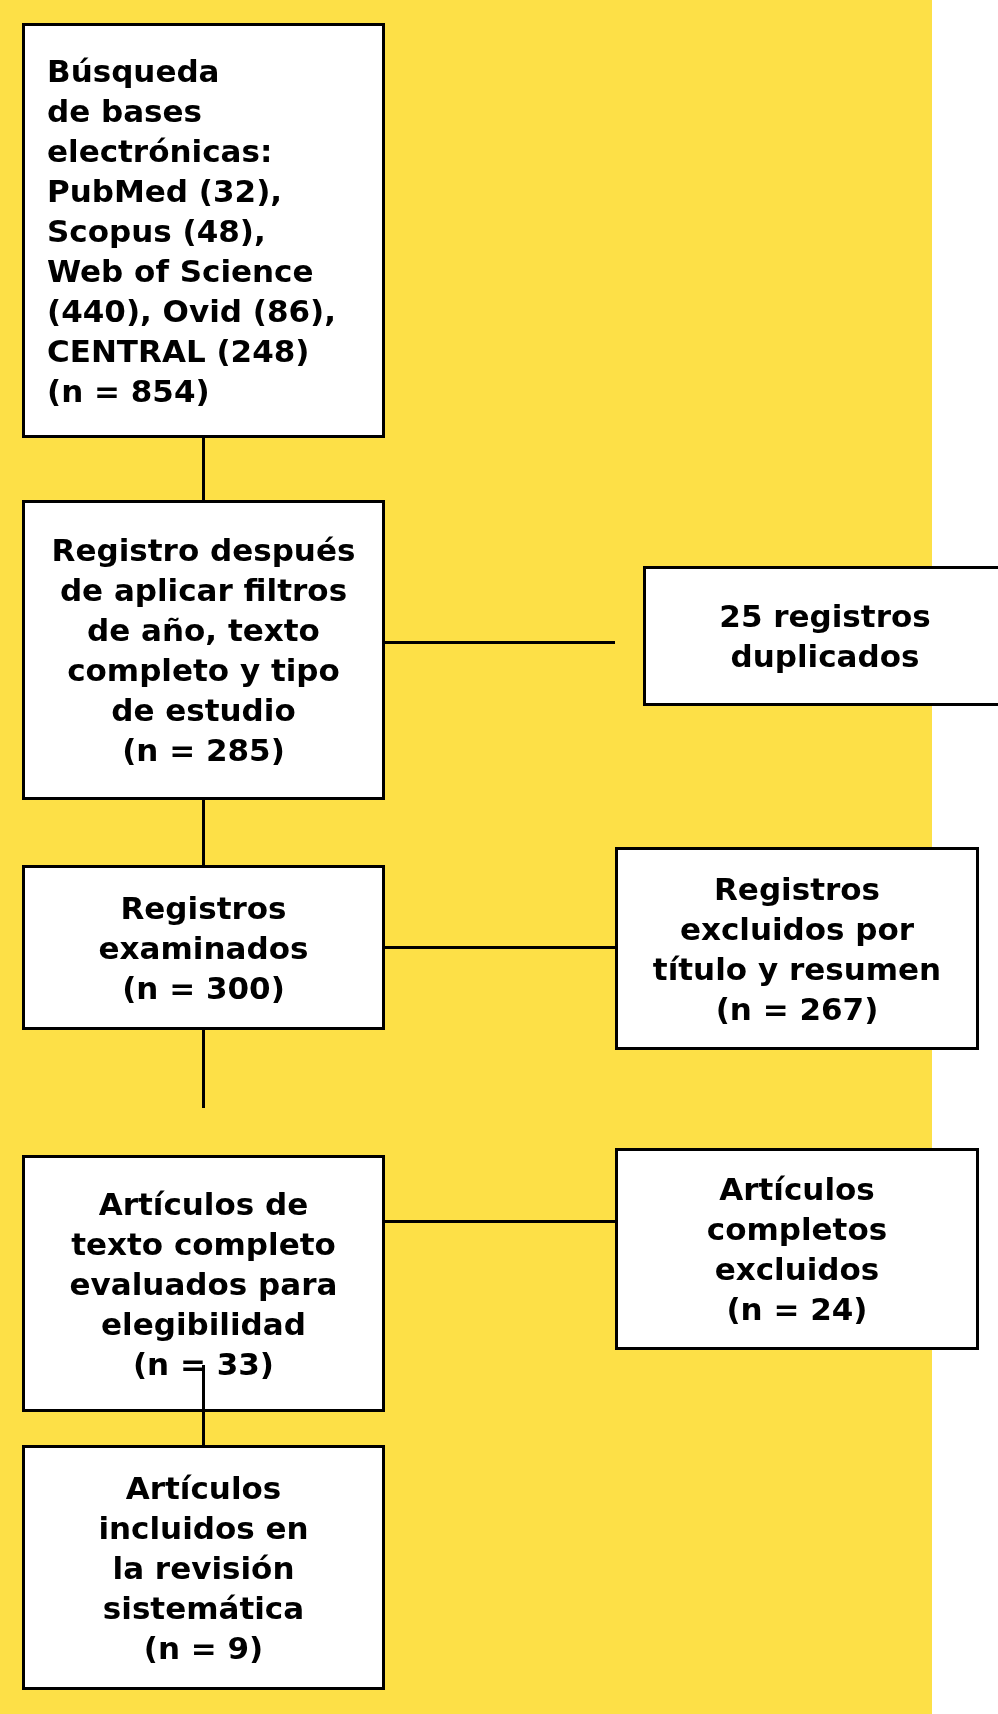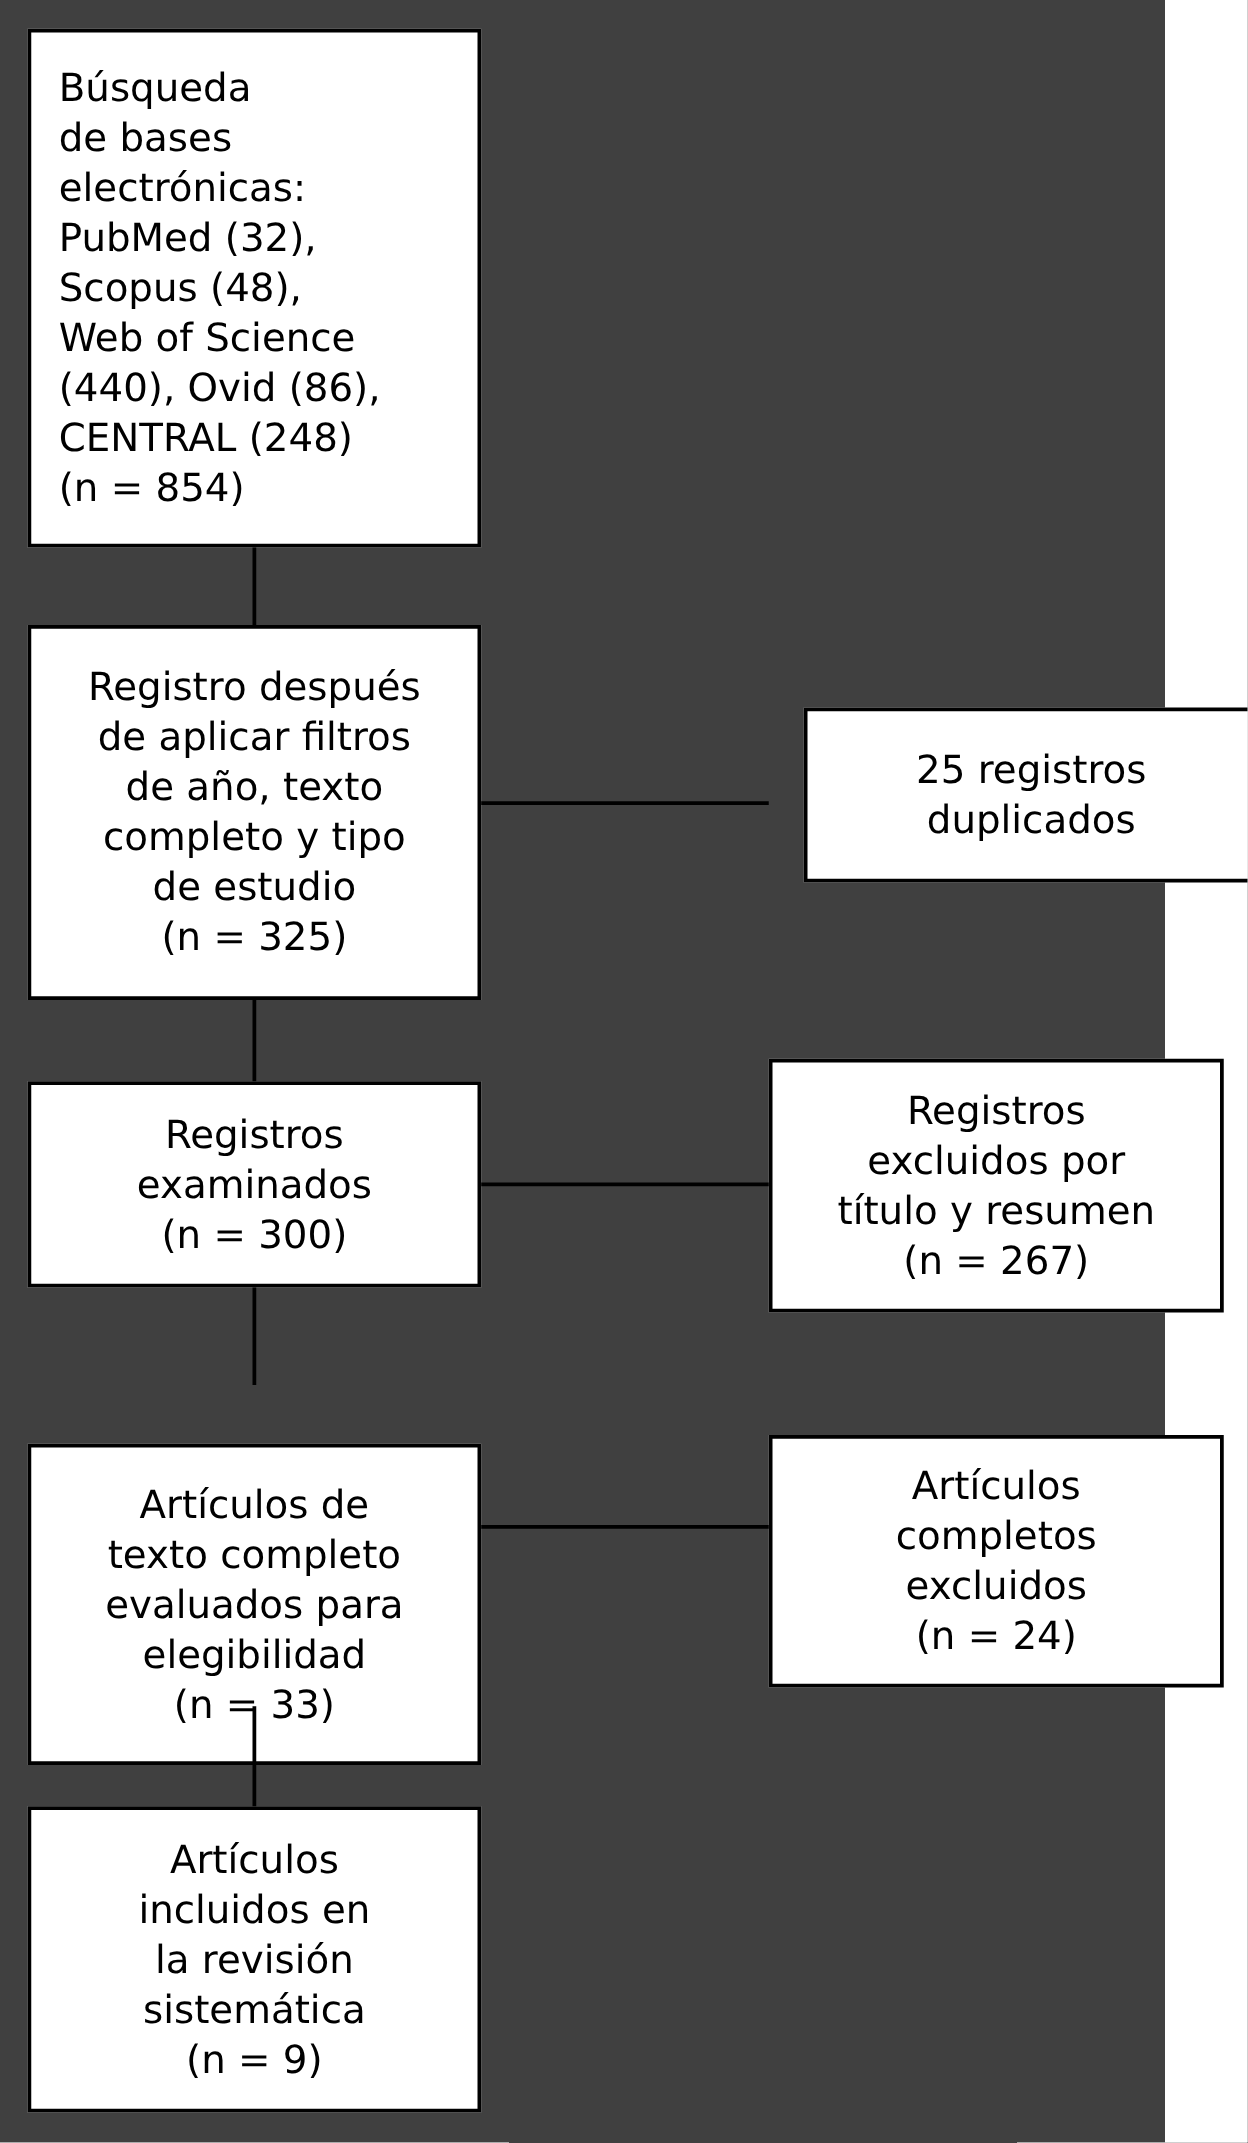--- a/index.html
+++ b/index.html
@@ -4,23 +4,24 @@
 <style>
   html, body {
     margin: 0;
     padding: 0;
     background: #ffffff;
   }
   .canvas {
     position: relative;
     width: 932px;
     height: 1714px;
-    background: #404040;
+    background: #fde047;
     font-family: "DejaVu Sans", "Liberation Sans", sans-serif;
     color: #000000;
+    font-weight: bold;
   }
   .box {
     position: absolute;
     box-sizing: border-box;
     border: 3px solid #000000;
     background: #ffffff;
     display: flex;
     align-items: center;
     justify-content: center;
     font-size: 31px;
@@ -69,21 +70,21 @@
 Web of Science
 (440), Ovid (86),
 CENTRAL (248)
 (n = 854)</div>
 
   <div class="box b-filtered">Registro después
 de aplicar filtros
 de año, texto
 completo y tipo
 de estudio
-(n = 325)</div>
+(n = 285)</div>
 
   <div class="box b-screened">Registros
 examinados
 (n = 300)</div>
 
   <div class="box b-fulltext">Artículos de
 texto completo
 evaluados para
 elegibilidad
 (n = 33)</div>

